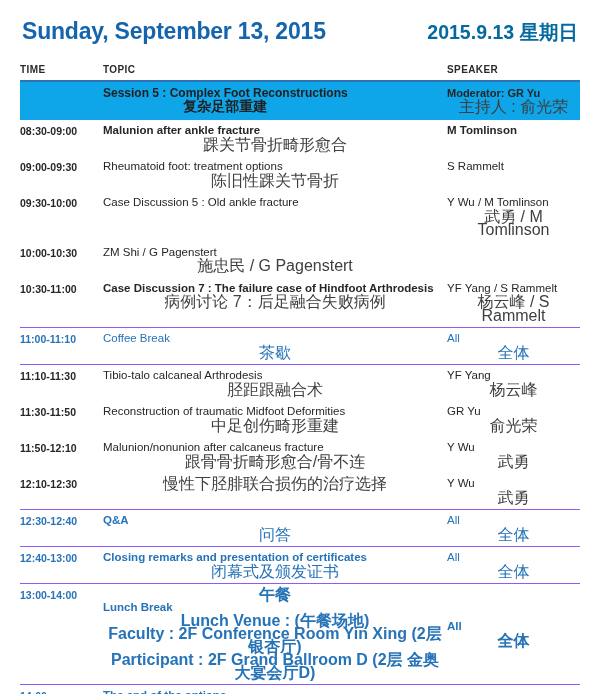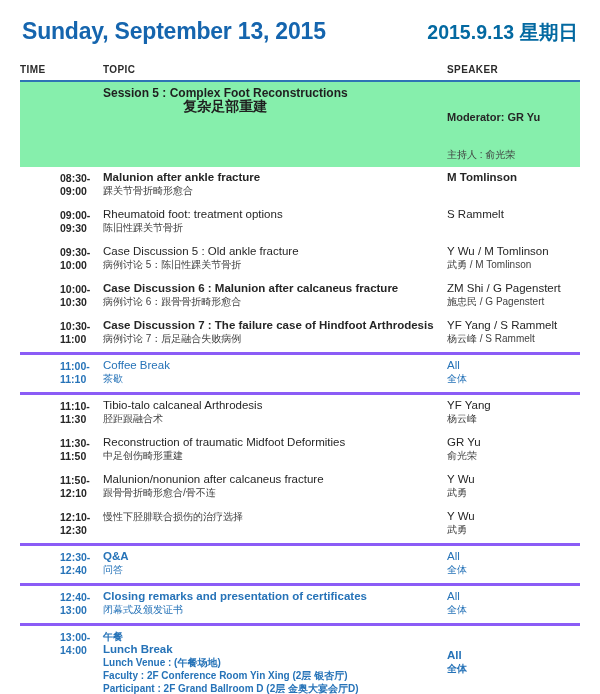--- a/index.html
+++ b/index.html
@@ -16,34 +16,34 @@
   .hdr { display:flex; justify-content:space-between; align-items:baseline; padding:4px 2px 0 2px; }
   .title { font-size:23px; font-weight:700; color:#1565AE; letter-spacing:-0.2px; }
   .date-cn { font-size:19.5px; font-weight:700; color:#0369a1; }
 
   
   .row-grid { display:grid; grid-template-columns:83px 344px 133px; }
   .cols { margin-top:18px; font-size:10px; font-weight:700; color:#2B2B2B; letter-spacing:0.4px; }
   .rule { height:2px; background:#2E74B5; margin-top:5px; }
 
   
-  .session { background:#86efac; padding:4px 0 5px 0; }
+  .session { background:#0ea5e9; padding:4px 0 5px 0; }
   .session-inner { display:inline-block; }
   .session .en { font-size:12px; font-weight:700; line-height:14px; color:#1F1F1F; }
   .session .cn-center { font-size:14px; font-weight:700; line-height:13.5px; text-align:center; color:#1F1F1F; }
-  .session .s-line { font-size:11px; font-weight:700; line-height:14px;margin-top:24px; }
+  .session .s-line { font-size:11px; font-weight:700; line-height:14px; }
   .session .s-line.cn { font-weight:400; color:#3F3F3F; line-height:13.5px; }
 
   
   .row { padding:4px 0 5px 0; }
-  .row.sep-top { border-top:3px solid #8b5cf6; }
-  .time { font-size:10.5px; font-weight:700; line-height:13.5px; padding-top:1px;margin-left:40px; }
+  .row.sep-top { border-top:1px solid #8b5cf6; }
+  .time { font-size:10.5px; font-weight:700; line-height:13.5px; padding-top:1px; }
   .t-line { font-size:11.5px; line-height:13.5px; padding-right:0; }
   .s-line { font-size:11.5px; line-height:13.5px; }
-  .t-line.cn, .s-line.cn { font-size:10px; color:#3F3F3F; }
+  .t-line.cn, .s-line.cn { font-size:16px; color:#3F3F3F;text-align:center; }
   .bold { font-weight:700; }
   .accent .time, .accent .t-line, .accent .s-line,
   .accent .t-line.cn, .accent .s-line.cn { color:#2673B8; }
   .row.tight .t-line { line-height:13px; }
   .row.center-speaker .speaker { align-self:center; }
   .bottom-rule { height:1px; background:#C9C9C9; }
 </style>
 </head>
 <body>
 
@@ -94,33 +94,28 @@
           <div class="t-line cn">陈旧性踝关节骨折</div>
         </div>
     <div class="speaker">
           <div class="s-line">S Rammelt</div>
         </div>
   </div>
       <div class="row row-grid">
     <div class="time">09:30-10:00</div>
     <div class="topic">
           <div class="t-line">Case Discussion 5 : Old ankle fracture</div>
-          <div class="t-line cn">病例讨论 5：陈旧性踝关节骨折</div>
         </div>
     <div class="speaker">
           <div class="s-line">Y Wu / M Tomlinson</div>
           <div class="s-line cn">武勇 / M Tomlinson</div>
         </div>
   </div>
       <div class="row row-grid">
     <div class="time">10:00-10:30</div>
-    <div class="topic">
-          <div class="t-line bold">Case Discussion 6 : Malunion after calcaneus fracture</div>
-          <div class="t-line cn">病例讨论 6：跟骨骨折畸形愈合</div>
-        </div>
     <div class="speaker">
           <div class="s-line">ZM Shi / G Pagenstert</div>
           <div class="s-line cn">施忠民 / G Pagenstert</div>
         </div>
   </div>
       <div class="row row-grid">
     <div class="time">10:30-11:00</div>
     <div class="topic">
           <div class="t-line bold">Case Discussion 7 :  The failure case of Hindfoot Arthrodesis</div>
           <div class="t-line cn">病例讨论 7：后足融合失败病例</div>

